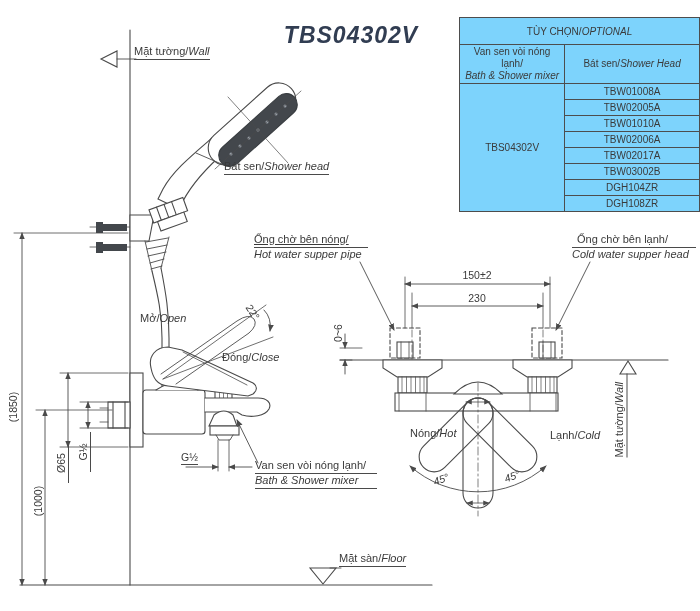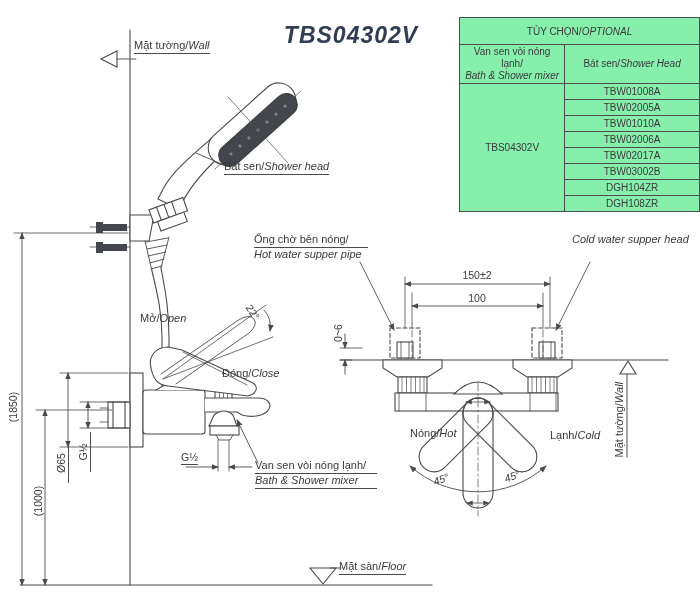--- a/index.html
+++ b/index.html
@@ -8,21 +8,21 @@
   #dwg{position:absolute;left:0;top:0;}
   .lbl{position:absolute;font-size:11px;line-height:13px;white-space:nowrap;color:#3a3a3a;}
   .lbl i{font-style:italic;}
   .u{border-bottom:1px solid #4a4a4a;padding-bottom:1px;}
   .dim{position:absolute;font-size:10.5px;line-height:12px;white-space:nowrap;color:#3a3a3a;text-align:center;}
   .rot{transform:rotate(-90deg);}
   #title{position:absolute;left:246px;top:22px;width:210px;text-align:center;
          font-size:23px;font-weight:bold;font-style:italic;letter-spacing:1px;color:#313d52;}
   #opt-table{position:absolute;left:459px;top:17px;border-collapse:collapse;table-layout:fixed;}
   #opt-table td,#opt-table th{border:1px solid #4d4d4d;font-size:10px;font-weight:normal;
-         text-align:center;padding:1px 2px;color:#3a3a3a;background:#86efac;}
+         text-align:center;padding:1px 2px;color:#3a3a3a;background:#7dd3fc;}
   #opt-table .c1{width:101px;}
   #opt-table .c2{width:131px;}
   #opt-table .hd{height:24px;}
   #opt-table .colhd{height:34px;line-height:12px;}
   #opt-table .row{height:16px;font-size:10.5px;}
   #opt-table i{font-style:italic;}
 </style>
 </head>
 <body>
 
@@ -224,43 +224,44 @@
       </tr>
   <tr class="row">
         <td class="c2">DGH104ZR</td>
       </tr>
   <tr class="row">
         <td class="c2">DGH108ZR</td>
       </tr>
 </tbody>
   </table>
 
-<div class="lbl u" style="left:134px;top:39px;"><span>Mặt tường/</span><i>Wall</i></div>
+<div class="lbl u" style="left:134px;top:45px;"><span>Mặt tường/</span><i>Wall</i></div>
 <div class="lbl u" style="left:224px;top:160px;"><span>Bát sen/</span><i>Shower head</i></div>
 <div class="lbl" style="left:140px;top:312px;"><span>Mở/</span><i>Open</i></div>
-<div class="lbl" style="left:222px;top:351px;margin-top:16px;"><span>Đóng/</span><i>Close</i></div>
+<div class="lbl" style="left:222px;top:351px;"><span>Đóng/</span><i>Close</i></div>
 <div class="lbl" style="left:255px;top:459px;width:122px;">
   <div class="u" style="display:block;"><span>Van sen vòi nóng lạnh/</span></div>
   <div class="u" style="display:block;"><i>Bath &amp; Shower mixer</i></div>
 </div>
 <div class="lbl" style="left:254px;top:233px;width:114px;">
-  <div class="u" style="display:block;"><span>Ống chờ bên nóng/</span></div>
+  <div class="u" style="display:block;text-decoration:underline;"><span>Ống chờ bên nóng/</span></div>
   <div><i>Hot water supper pipe</i></div>
 </div>
 <div class="lbl" style="left:572px;top:233px;width:124px;">
+  <div class="u" style="display:block;padding-left:5px;"><span>Ống chờ bên lạnh/</span></div>
   <div><i>Cold water supper head</i></div>
 </div>
 <div class="lbl" style="left:366px;top:427px;padding-left:44px;"><span>Nóng/</span><i>Hot</i></div>
 <div class="lbl" style="left:538px;top:429px;padding-left:12px;"><span>Lạnh/</span><i>Cold</i></div>
-<div class="lbl u" style="left:339px;top:552px;margin-top:8px;"><span>Mặt sàn/</span><i>Floor</i></div>
+<div class="lbl u" style="left:339px;top:552px;"><span>Mặt sàn/</span><i>Floor</i></div>
 <div class="lbl u" style="left:578px;top:408px;width:84px;height:13px;transform:rotate(-90deg);"><span>Mặt tường/</span><i>Wall</i></div>
 
 <div class="dim rot" style="left:-12px;top:401px;width:50px;">(1850)</div>
 <div class="dim rot" style="left:13px;top:495px;width:50px;">(1000)</div>
 <div class="dim rot u" style="left:42px;top:456px;width:40px;">Ø65</div>
 <div class="dim rot u" style="left:64px;top:445px;width:40px;">G½</div>
 <div class="dim u" style="left:181px;top:451px;">G½</div>
 <div class="dim" style="left:447px;top:269px;width:60px;">150±2</div>
-<div class="dim" style="left:457px;top:292px;width:40px;">100</div>
+<div class="dim" style="left:457px;top:292px;width:40px;">230</div>
 <div class="dim rot" style="left:320px;top:327px;width:36px;">0~6</div>
 <div class="dim" style="left:239px;top:306px;width:28px;transform:rotate(57deg);">22°</div>
 <div class="dim" style="left:427px;top:473px;width:28px;transform:rotate(-20deg);font-style:italic;">45°</div>
 <div class="dim" style="left:498px;top:470px;width:28px;transform:rotate(-20deg);font-style:italic;">45°</div>
 
 </body></html>

